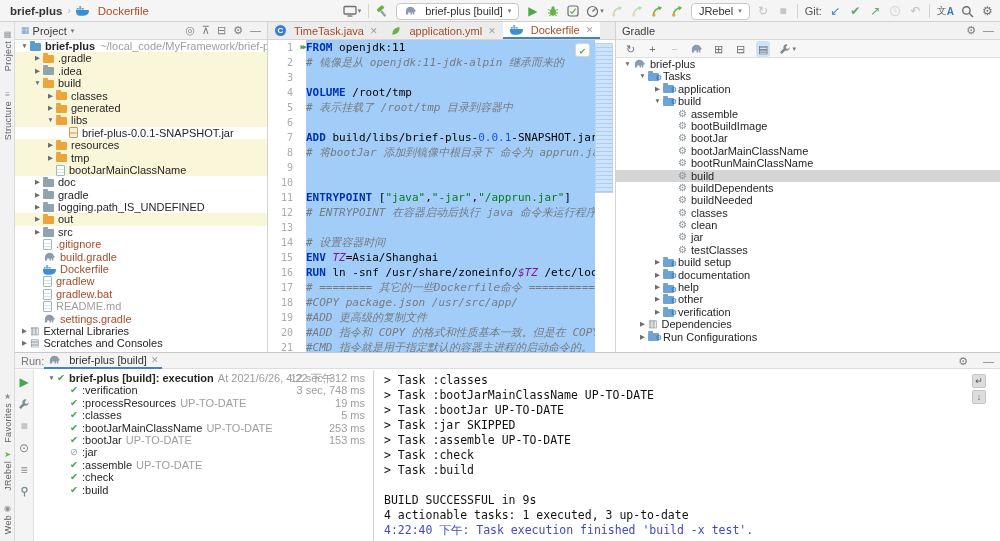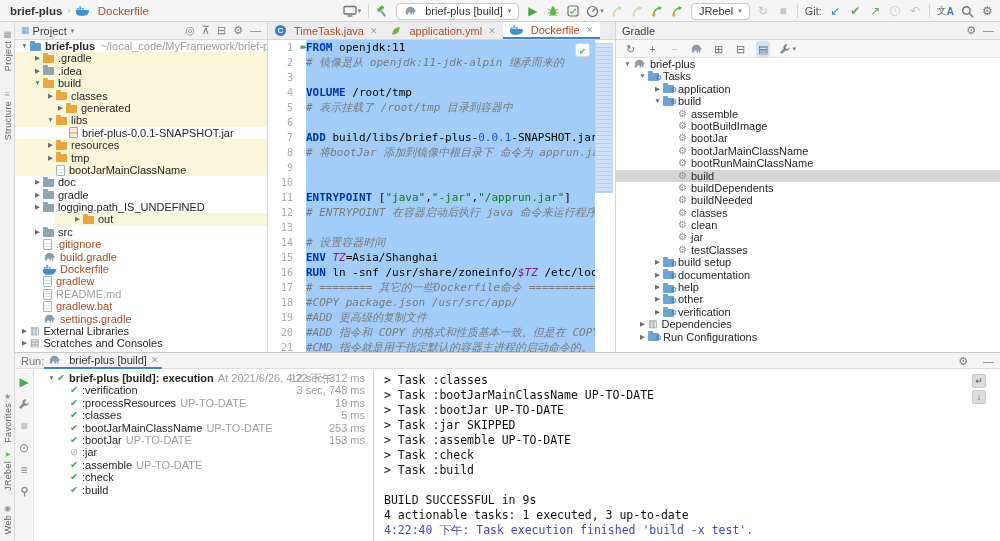--- a/index.html
+++ b/index.html
@@ -342,21 +342,21 @@
         </span>
         <span class="lbl">build</span>
       </div>
       <div class="trow hl" style="padding-left: 30px;">
         <span class="arr">▶</span>
         <span class="ic">
           <span class="fold f-or"></span>
         </span>
         <span class="lbl">classes</span>
       </div>
-      <div class="trow hl" style="padding-left: 40px;">
+      <div class="trow hl" style="padding-left: 30px;">
         <span class="arr">▶</span>
         <span class="ic">
           <span class="fold f-or"></span>
         </span>
         <span class="lbl">generated</span>
       </div>
       <div class="trow hl" style="padding-left: 30px;">
         <span class="arr">▼</span>
         <span class="ic">
           <span class="fold f-or"></span>
@@ -405,21 +405,21 @@
         </span>
         <span class="lbl">gradle</span>
       </div>
       <div class="trow" style="padding-left: 17px;">
         <span class="arr">▶</span>
         <span class="ic">
           <span class="fold f-gray"></span>
         </span>
         <span class="lbl">logging.path_IS_UNDEFINED</span>
       </div>
-      <div class="trow hl" style="padding-left: 17px; margin-left: 40px;">
+      <div class="trow hl" style="padding-left: 17px;">
         <span class="arr">▶</span>
         <span class="ic">
           <span class="fold f-or"></span>
         </span>
         <span class="lbl">out</span>
       </div>
       <div class="trow" style="padding-left: 17px;">
         <span class="arr">▶</span>
         <span class="ic">
           <span class="fold f-gray"></span>
@@ -455,33 +455,33 @@
         </span>
         <span class="lbl">Dockerfile</span>
       </div>
       <div class="trow c-red" style="padding-left: 17px;">
         <span class="arr"></span>
         <span class="ic">
           <span class="fileic"></span>
         </span>
         <span class="lbl">gradlew</span>
       </div>
+      <div class="trow c-red" style="padding-left: 17px;">
+        <span class="arr"></span>
+        <span class="ic">
+          <span class="fileic"></span>
+        </span>
+        <span class="lbl">gradlew.bat</span>
+      </div>
       <div class="trow c-gray" style="padding-left: 17px;">
         <span class="arr"></span>
         <span class="ic">
           <span class="fileic"></span>
         </span>
         <span class="lbl">README.md</span>
-      </div>
-      <div class="trow c-red" style="padding-left: 17px;">
-        <span class="arr"></span>
-        <span class="ic">
-          <span class="fileic"></span>
-        </span>
-        <span class="lbl">gradlew.bat</span>
       </div>
       <div class="trow c-red" style="padding-left: 17px;">
         <span class="arr"></span>
         <span class="ic">
           <svg width="13" height="10" viewBox="0 0 16 13">
             <path fill="#8C9CAD" d="M2 11V7c0-3.3 2.7-6 6-6 2.6 0 4.8 1.6 5.6 3.9L15 6.2l-.9 1.2H13V11h-2V8.5h-1V11H8V8.5H5V11H2z"></path>
           </svg>
         </span>
         <span class="lbl">settings.gradle</span>
       </div>

